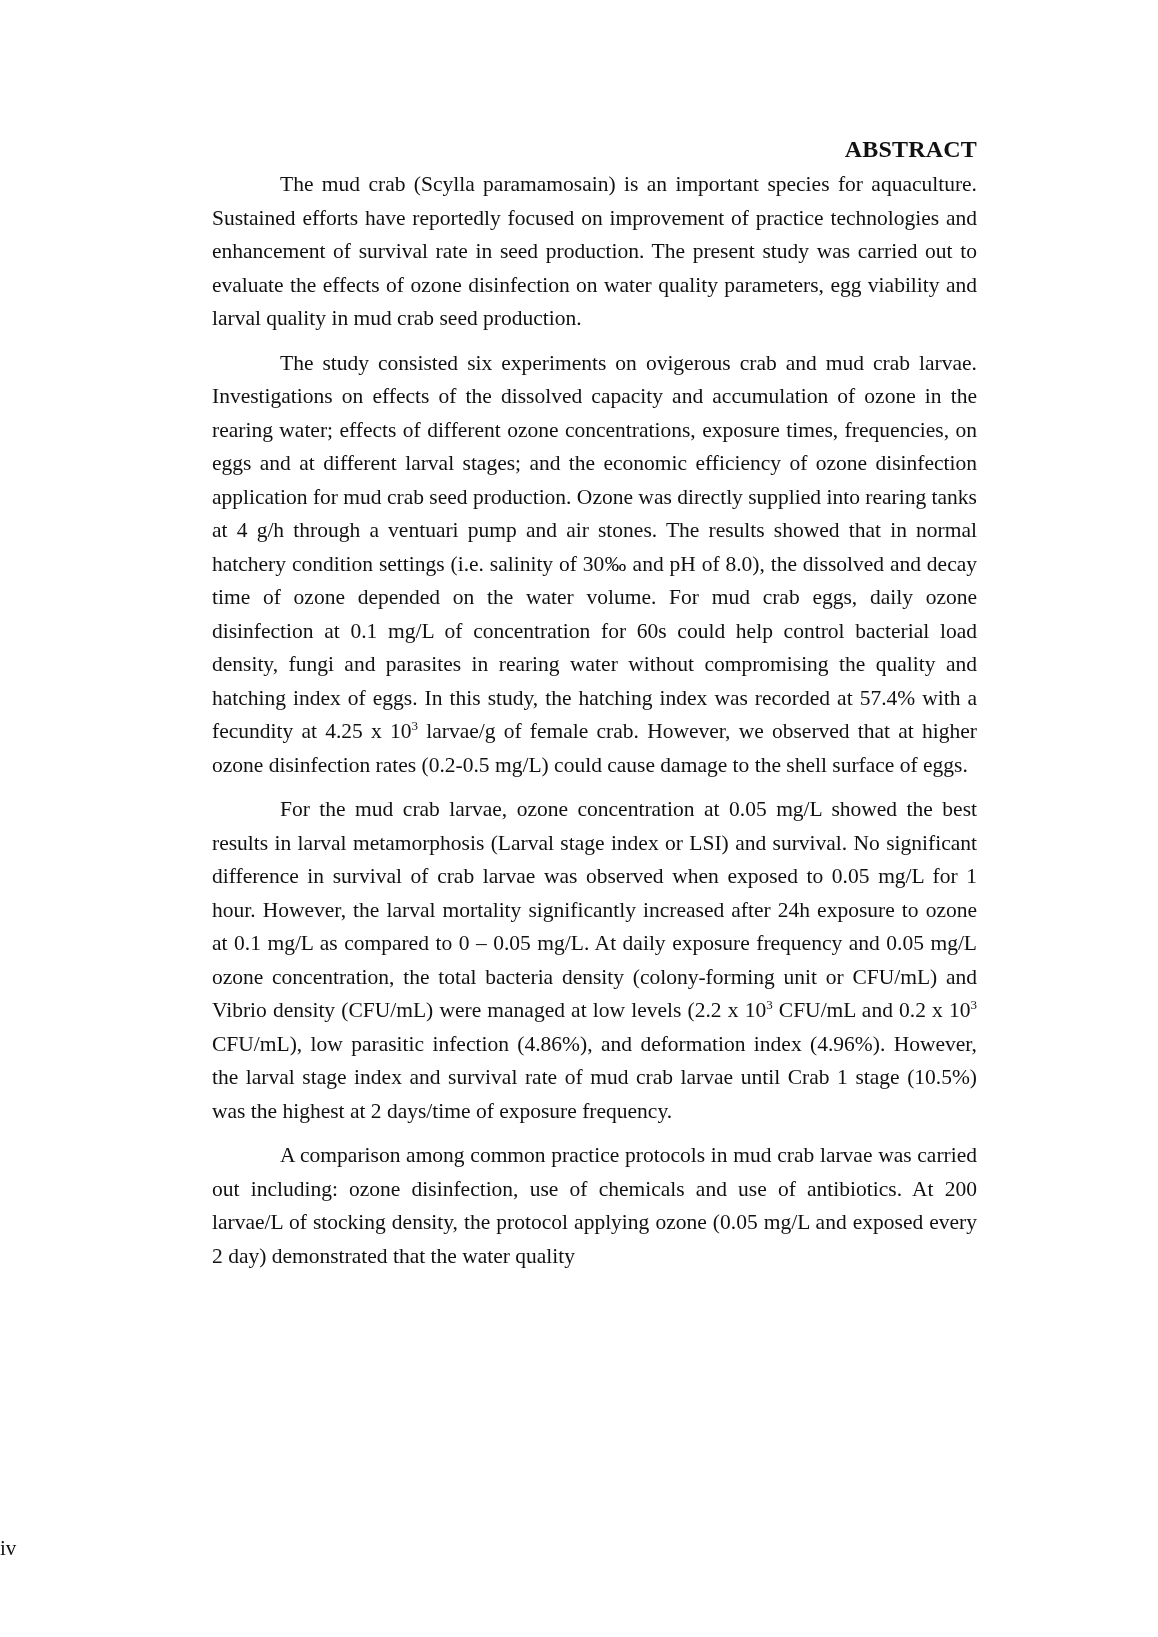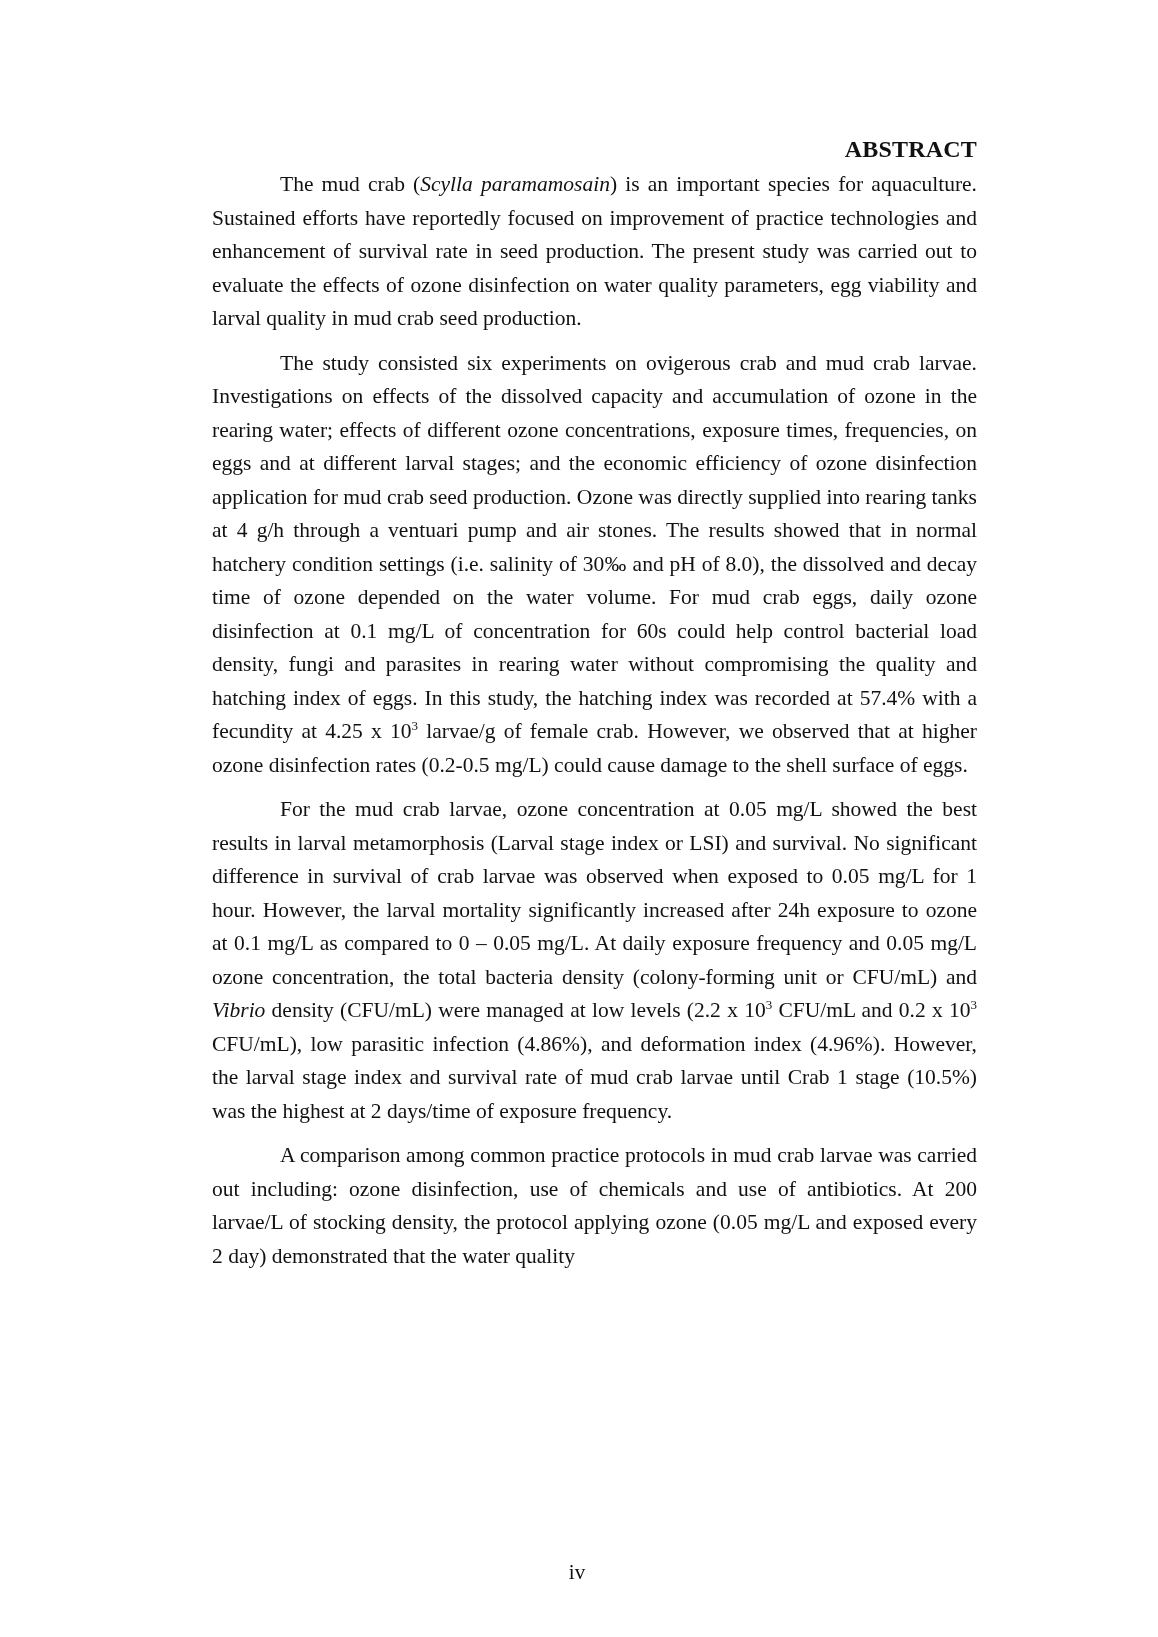--- a/index.html
+++ b/index.html
@@ -30,31 +30,29 @@
       letter-spacing: 0.2px;
     }
     .para {
       font-size: 21.5px;
       line-height: 33.5px;
       text-align: justify;
       text-indent: 68px;
       margin: 0 0 11px 0;
       hyphens: none;
     }
-    .para .it { font-style: italic; }
+    .para .it { }
     .para sup { font-size: 13px; line-height: 0; vertical-align: super; }
     .page-number {
       position: absolute;
       left: 0;
       width: 1154px;
       top: 1536px;
-      text-align: center;
       font-size: 21px;
       line-height: 24px;
-      margin-top: 24px;
     }
   </style>
 </head>
 <body>
 
 <div class="page">
   <div class="title">ABSTRACT</div>
 
   <p class="para">
     <span>The mud crab (</span><span class="it">Scylla paramamosain</span><span>) is an important species for aquaculture. Sustained efforts have reportedly focused on improvement of practice technologies and enhancement of survival rate in seed production. The present study was carried out to evaluate the effects of ozone disinfection on water quality parameters, egg viability and larval quality in mud crab seed production.</span>

